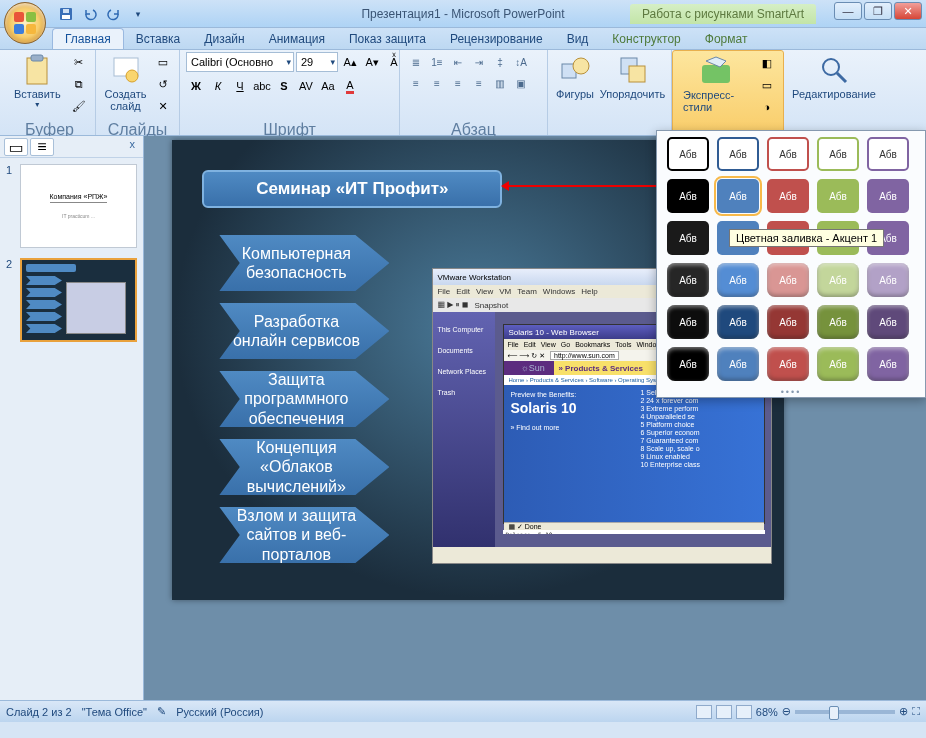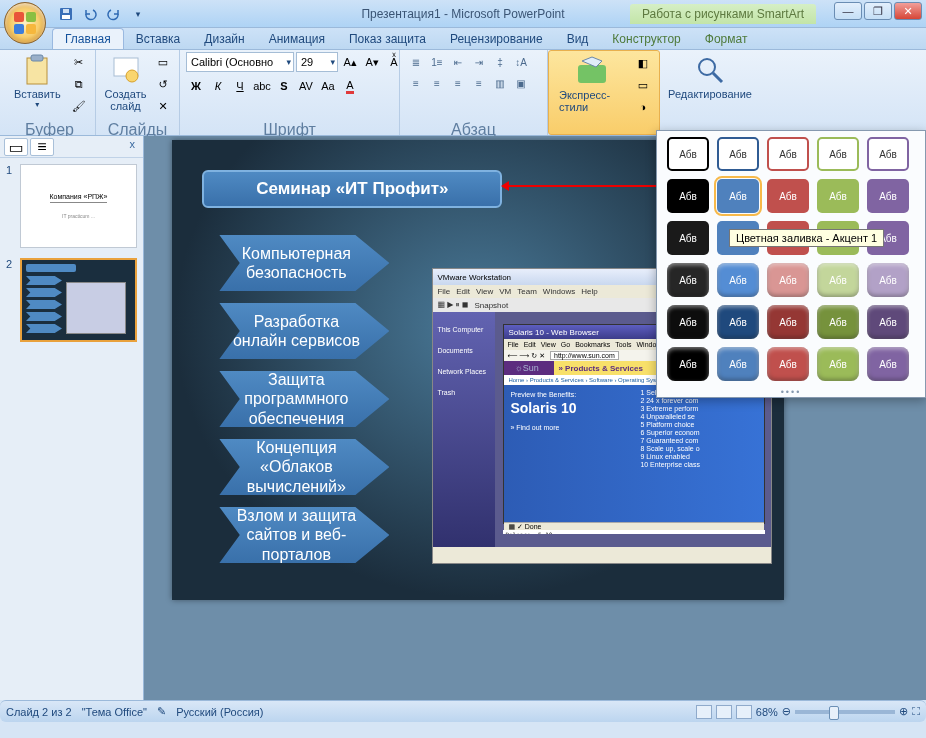--- a/index.html
+++ b/index.html
@@ -61,38 +61,38 @@
 .embed{position:absolute;left:260px;top:128px;width:340px;height:296px;background:#ddd;border:1px solid #888;display:flex;flex-direction:column;}
 .embed-titlebar{height:16px;background:linear-gradient(#e8eefb,#c9d8ef);font-size:8px;padding-left:4px;display:flex;align-items:center;}
 .embed-menu{height:13px;background:#ece9d8;font-size:8px;display:flex;gap:6px;padding-left:4px;align-items:center;color:#333;}
 .embed-body{flex:1;background:#5b5b8e;position:relative;}
 .embed-left{position:absolute;left:0;top:0;width:62px;height:100%;background:linear-gradient(#6263b1,#31316e);}
 .li{font-size:7px;color:#fff;margin:14px 4px;}
 .browser{position:absolute;left:70px;top:12px;right:6px;height:200px;background:#fff;border:1px solid #333;}
 .browser-title{height:14px;background:linear-gradient(#5d5ec0,#3c3c8a);color:#fff;font-size:8px;padding-left:4px;display:flex;align-items:center;}
 .browser-menu{height:11px;background:#ece9d8;font-size:7px;display:flex;gap:5px;padding-left:3px;align-items:center;}
 .browser-body{display:flex;flex-direction:column;height:calc(100% - 25px);}
-.sunlogo{width:50px;height:100%;background:#5c2c7f;color:#a8b3d1;font-size:9px;display:flex;align-items:center;padding-left:10px;}
+.sunlogo{width:50px;height:100%;background:#5c2c7f;color:#a8b3d1;font-size:9px;display:flex;align-items:center;padding-left:16px;}
 .prodserv{flex:1;background:#f8e06a;height:14px;color:#5c2c7f;font-size:8px;font-weight:bold;display:flex;align-items:center;padding-left:4px;}
 .crumbs{height:10px;background:#fff;font-size:6px;color:#1a5fa3;padding-left:4px;display:flex;align-items:center;}
 .solaris{flex:1;background:linear-gradient(90deg,#2d5cb5,#3772d6);display:flex;gap:39px;}
 .solaris-left{width:95px;padding:6px;color:#fff;}
 .solaris-left .ptb{font-size:7px;}
 .solaris-left .big{font-size:14px;font-weight:bold;margin-top:2px;}
 .solaris-left .fom{font-size:7px;margin-top:8px;}
 .solaris-right{flex:1;padding:4px 2px;font-size:7px;color:#fff;}
 .solaris-right div{margin-bottom:1px;}
 .term{position:absolute;left:70px;top:218px;right:6px;bottom:18px;background:#fff;font-family:monospace;font-size:6px;color:#000;padding:2px;line-height:1.1;overflow:hidden;}
 .embed-status{height:16px;background:#ece9d8;}
 .notes{height:34px;background:#fff;border-top:1px solid #9bb9da;font-size:12px;color:#888;padding:6px 8px;}
 .red-arrow{position:absolute;left:332px;top:45px;width:330px;height:2px;background:#e00;z-index:5;}
 .red-arrow::before{content:"";position:absolute;left:-8px;top:-4px;border:5px solid transparent;border-right:8px solid #e00;}
 
 
-.statusbar{height:22px;background:linear-gradient(#d9e7f7,#bcd5ef);display:flex;align-items:center;font-size:11px;color:#1f497d;padding:0 6px;gap:10px;border-top:1px solid #9bb9da;border-radius:6px;}
+.statusbar{height:22px;background:linear-gradient(#d9e7f7,#bcd5ef);display:flex;align-items:center;font-size:11px;color:#1f497d;padding:0 6px;gap:10px;border-top:1px solid #9bb9da;}
 .statusbar .right{margin-left:auto;display:flex;gap:4px;align-items:center;}
 .view-btn{width:16px;height:14px;border:1px solid #8faacb;background:#e7f0fa;}
 .zoom-slider{width:100px;height:4px;background:#9ab6d6;position:relative;}
 .zoom-slider::before{content:"";position:absolute;left:34px;top:-4px;width:8px;height:12px;background:#e7f0fa;border:1px solid #6b8fb5;border-radius:2px;}
 
 
 .gallery{position:absolute;left:656px;top:130px;width:270px;background:#fafcfe;border:1px solid #8699af;box-shadow:0 3px 10px rgba(0,0,0,.3);z-index:20;padding:6px 4px 2px;}
 .grow{display:flex;gap:8px;margin-bottom:8px;padding-left:6px;}
 .swatch{width:42px;height:34px;border-radius:5px;display:flex;align-items:center;justify-content:center;font-size:10px;position:relative;}
 .sw-outline{background:#fff;border:2px solid;}
@@ -250,20 +250,39 @@
         <div class="p-ico smallbtn">≡</div>
         <div class="p-ico smallbtn">≡</div>
         <div class="p-ico smallbtn">≡</div>
         <div class="p-ico smallbtn">▥</div>
         <div class="p-ico smallbtn">▣</div>
       </div>
     </div>
     <div class="group-label">Абзац</div>
   </div>
 
+  <div class="group" style="width:124px">
+    <div class="group-content">
+      <div class="bigbtn">
+        <div class="ico"><svg width="32" height="32">
+              <rect x="3" y="10" width="14" height="14" fill="#cfe0f4" stroke="#6a88a8"></rect>
+              <circle cx="22" cy="12" r="8" fill="#f7e4a3" stroke="#b8903b"></circle>
+            </svg></div>
+        <span>Фигуры</span>
+      </div>
+      <div class="bigbtn">
+        <div class="ico"><svg width="32" height="32">
+              <rect x="4" y="4" width="16" height="16" fill="#cfe0f4" stroke="#6a88a8"></rect>
+              <rect x="12" y="12" width="16" height="16" fill="#f7e4a3" stroke="#b8903b"></rect>
+            </svg></div>
+        <span>Упорядочить</span>
+      </div>
+    </div>
+    <div class="group-label"></div>
+  </div>
 
   <div class="group quickstyles" style="width:112px">
     <div class="group-content">
       <div class="bigbtn">
         <div class="ico"><svg width="32" height="32">
               <rect x="2" y="10" width="28" height="18" rx="3" fill="#74c365"></rect>
               <path d="M6 6 L16 2 L26 6 L 20 12 Z" fill="#e0edf8" stroke="#6a88a8"></path>
             </svg></div>
         <span>Экспресс-стили</span>
       </div>

